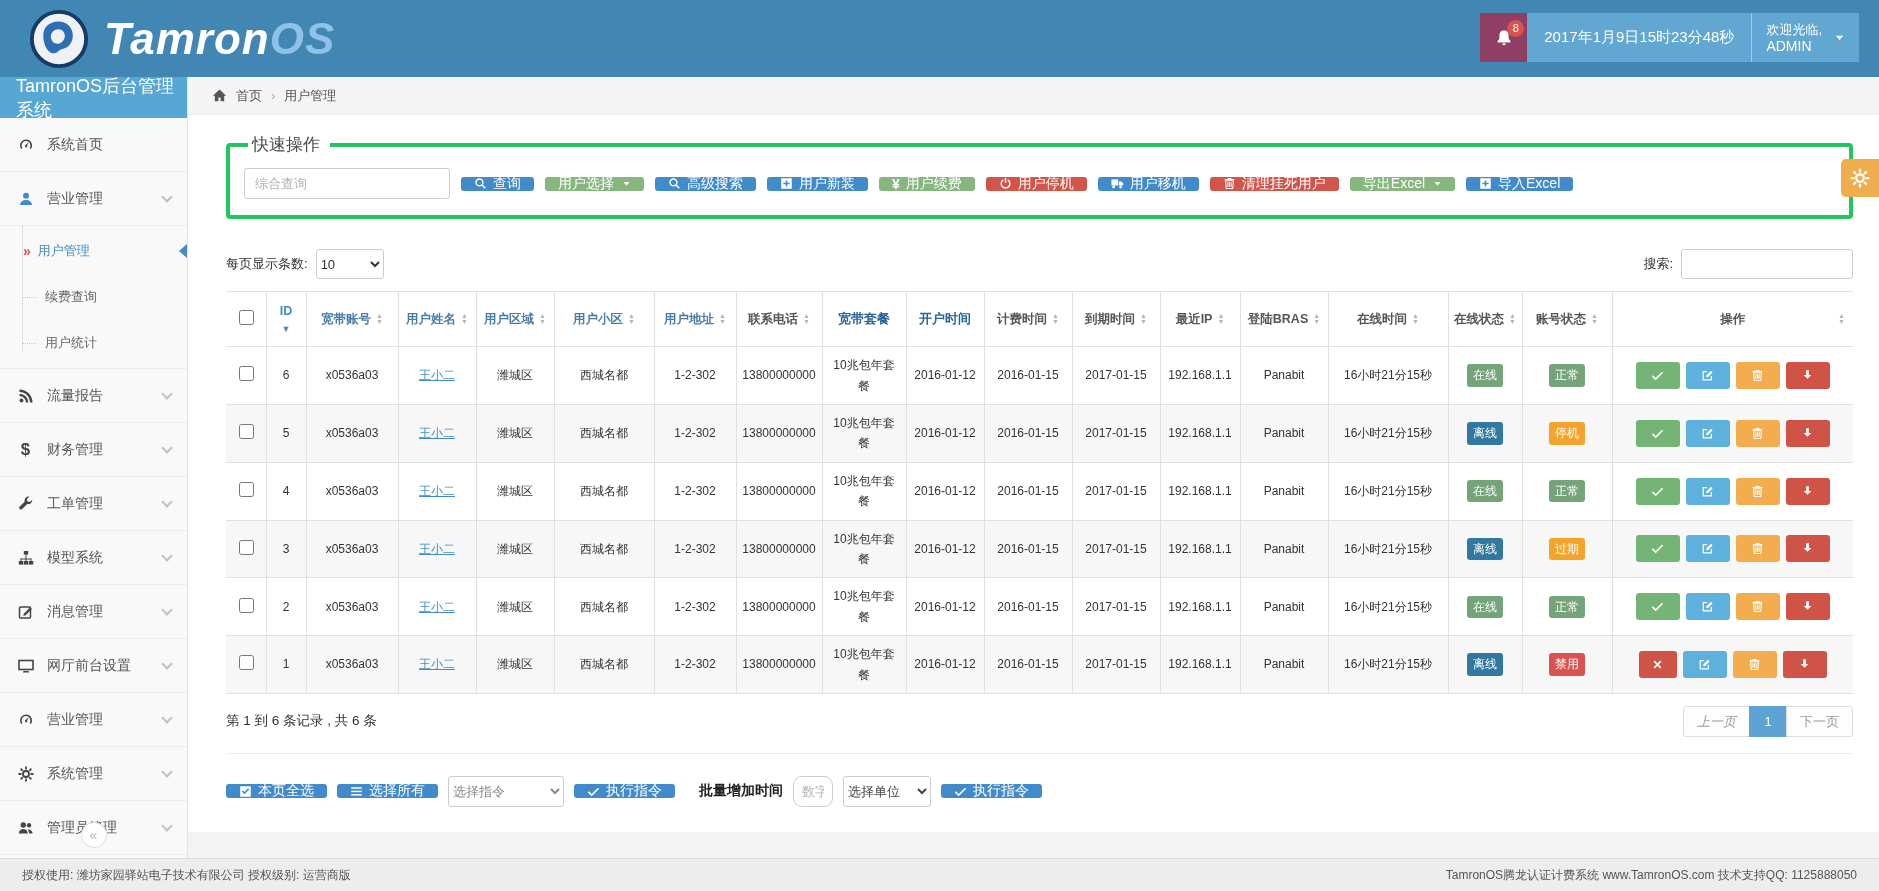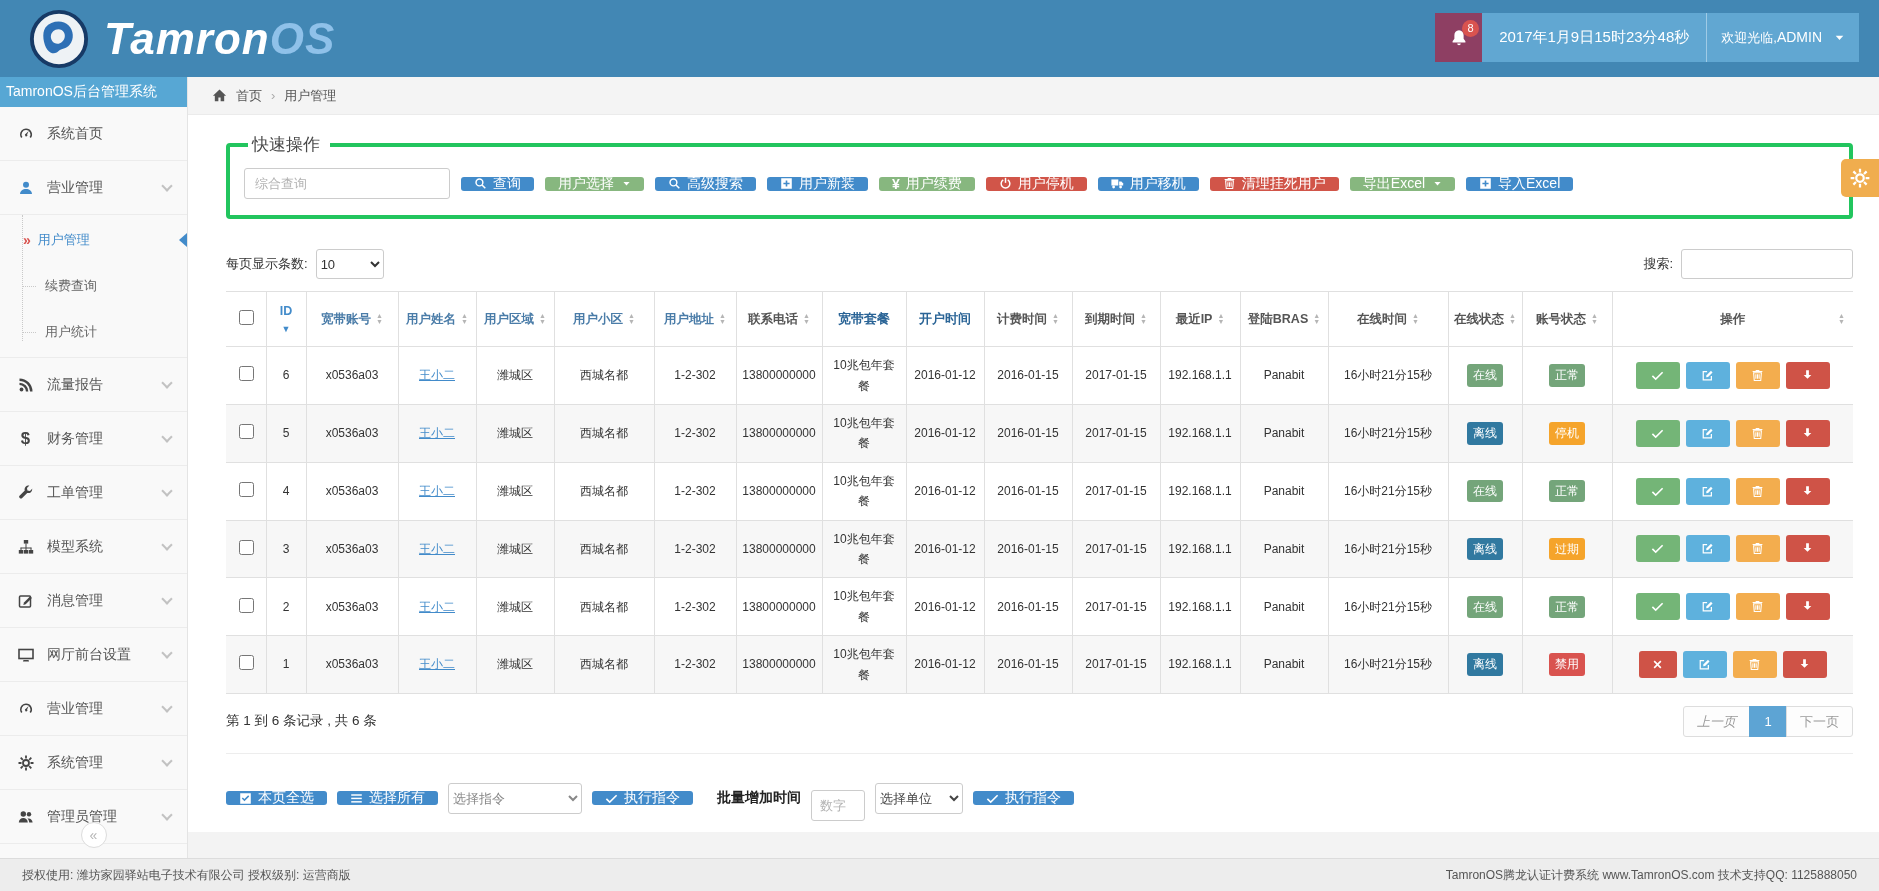--- a/index.html
+++ b/index.html
@@ -12,28 +12,28 @@
   .brand{display:flex;align-items:center;padding-left:28px;gap:14px;}
   .logo-svg{width:62px;height:62px;display:block;}
   .wordmark{font-size:44px;font-style:italic;font-weight:bold;color:#fff;letter-spacing:1px;line-height:1;}
   .wordmark .os{color:#8fc1e9;}
   .top-right{display:flex;align-items:flex-start;padding:13px 20px 0 0;}
   .notif{width:47px;height:49px;background:#8e3f63;position:relative;display:flex;align-items:center;justify-content:center;color:#fff;cursor:pointer;flex:none;}
   .notif .ic{font-size:18px;display:inline-flex;}
   .notif-badge{position:absolute;top:7px;right:3px;background:#d9534f;color:#fff;border-radius:50%;width:17px;height:17px;font-size:11px;line-height:17px;text-align:center;}
   .datetime{height:49px;background:#61a7d2;color:#fff;font-size:15px;display:flex;align-items:center;padding:0 17px;}
   .usermenu{height:49px;background:#61a7d2;border-left:1px solid #9fcbe6;color:#fff;display:flex;align-items:center;gap:12px;padding:0 14px;cursor:pointer;}
-  .usermenu .lines{display:flex;flex-direction:row;font-size:13px;line-height:17px;justify-content:center;}
+  .usermenu .lines{display:flex;flex-direction:column;font-size:13px;line-height:17px;justify-content:center;}
   .usermenu .uname{font-size:14px;}
   .usermenu .ic{font-size:11px;color:#fff;display:inline-flex;}
 
   
   .bodyrow{flex:1;display:flex;min-height:0;}
   .sidebar{width:188px;flex:none;background:#f9f9f9;border-right:1px solid #e4e4e4;position:relative;}
-  .sidebar-title{height:30px;background:#57a7d4;color:#fff;font-size:14px;display:flex;align-items:center;padding-left:6px;}
+  .sidebar-title{height:41px;background:#57a7d4;color:#fff;font-size:18px;display:flex;align-items:center;padding-left:16px;}
   .nav-item{height:54px;display:flex;align-items:center;padding:0 16px;border-bottom:1px solid #ececec;color:#555;font-size:14px;cursor:pointer;gap:12px;}
   .nav-ic{font-size:16px;color:#454545;width:19px;display:inline-flex;justify-content:center;}
   .nav-ic.blue{color:#428bca;}
   .nav-ic svg,.ic svg{width:1em;height:1em;display:block;}
   .chev{margin-left:auto;width:8px;height:8px;border-right:2px solid #c2c2c2;border-bottom:2px solid #c2c2c2;transform:rotate(45deg);margin-top:-4px;}
   .subnav{border-bottom:1px solid #ececec;position:relative;padding:2px 0;}
   .subnav::before{content:'';position:absolute;left:22px;top:0;bottom:16px;border-left:1px dotted #c9c9c9;}
   .sub-item{height:46px;display:flex;align-items:center;padding-left:23px;font-size:13px;color:#666;cursor:pointer;position:relative;}
   .sub-item .dots{width:13px;border-top:1px dotted #c9c9c9;margin-right:9px;}
   .sub-item .arrow{color:#d9534f;font-size:14px;margin-right:7px;font-weight:bold;line-height:1;}
@@ -111,23 +111,23 @@
   .summary{font-size:13.5px;color:#333;}
   .pager{display:flex;}
   .page-btn{min-width:36px;padding:0 13px;height:31px;line-height:29px;border:1px solid #ddd;background:#fdfdfd;color:#9b9b9b;
             font-size:13px;text-align:center;margin-left:-1px;cursor:pointer;}
   .page-btn:first-child{border-radius:3px 0 0 3px;font-style:italic;}
   .page-btn:last-child{border-radius:0 3px 3px 0;}
   .page-btn.active{background:#5da4d4;border-color:#5da4d4;color:#fff;padding:0;width:38px;}
 
   .batch-sep{border-top:1px solid #ededed;margin-top:16px;}
   .batch-row{display:flex;align-items:center;gap:10px;margin-top:22px;font-size:13px;}
-  .cmd-select{width:134px;height:31px;color:#888;}
+  .cmd-select{width:116px;height:31px;color:#888;}
   .unit-select{width:88px;height:31px;color:#444;}
-  .num-input{width:54px;height:31px;border:1px solid #ccc;border-radius:3px;padding:0 8px;font-size:13px;margin-top:14px;}
+  .num-input{width:40px;height:31px;border:1px solid #ccc;border-radius:9px;padding:0 8px;font-size:13px;}
   .batch-label{font-size:14px;color:#222;font-weight:bold;margin-left:14px;}
 
   .footer{height:33px;background:#ededed;border-top:1px solid #dcdcdc;display:flex;justify-content:space-between;align-items:center;
           padding:0 22px;font-size:12px;color:#555;flex:none;}
 </style>
 </head>
 <body>
 
 <div class="page">
 

